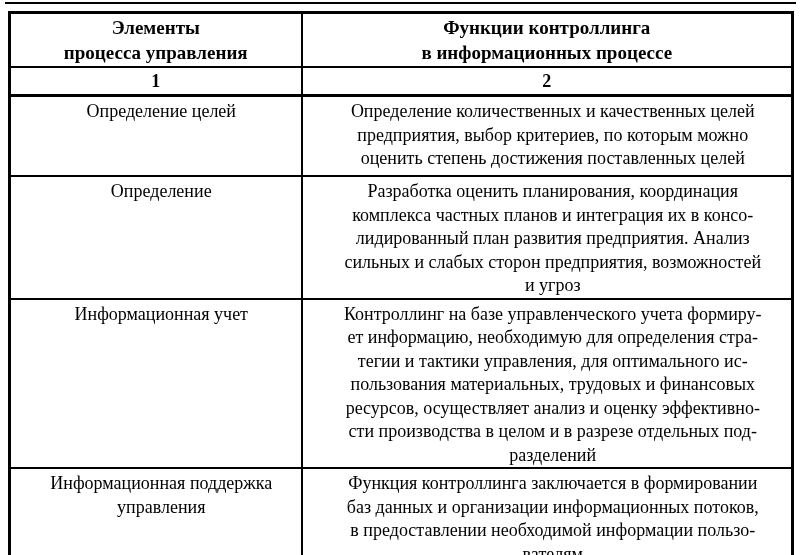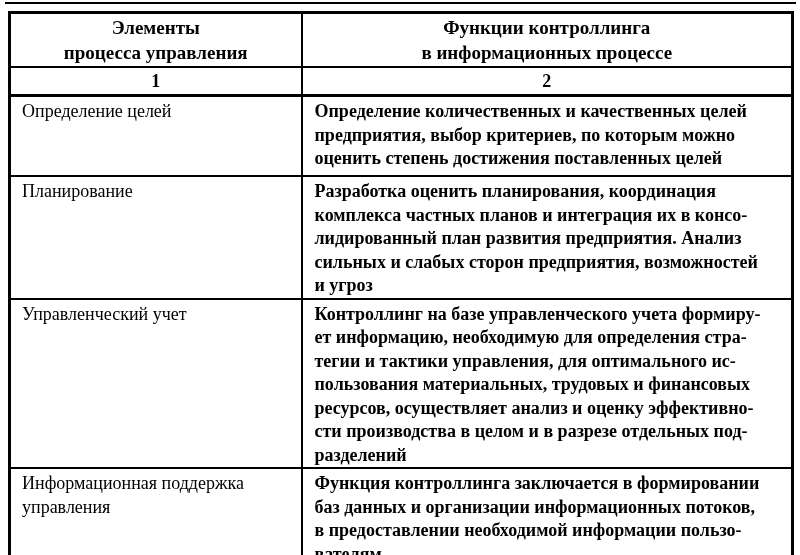--- a/index.html
+++ b/index.html
@@ -56,23 +56,23 @@
     text-align: center;
     vertical-align: middle;
     border-bottom: 3px solid #000000;
     padding: 0;
   }
   tr.body-row td {
     font-size: 18px;
     line-height: 23.5px;
     vertical-align: top;
     padding: 3px 0 0 11px;
-    text-align: left;
+    text-align: center;
   }
-  tr.body-row td.fn { padding-left: 12px; font-weight: bold; }
+  tr.body-row td.fn { padding-left: 12px; }
   tr.r0 td { height: 75px; }
   tr.r1 td { height: 117px; }
   tr.r2 td { height: 160px; }
   tr.r3 td { height: 87px; }
 </style>
 </head>
 <body>
 
 <div class="page">
   <div class="top-rule"></div>
@@ -96,30 +96,30 @@
       </tr>
 
       <tr class="body-row r0">
         <td class="el">Определение целей</td>
         <td class="fn">Определение количественных и качественных целей
 предприятия, выбор критериев, по которым можно
 оценить степень достижения поставленных целей</td>
       </tr>
 
       <tr class="body-row r1">
-        <td class="el">Планирование</td>
+        <td class="el">Определение</td>
         <td class="fn">Разработка оценить планирования, координация
 комплекса частных планов и интеграция их в консо-
 лидированный план развития предприятия. Анализ
 сильных и слабых сторон предприятия, возможностей
 и угроз</td>
       </tr>
 
       <tr class="body-row r2">
-        <td class="el">Управленческий учет</td>
+        <td class="el">Информационная учет</td>
         <td class="fn">Контроллинг на базе управленческого учета формиру-
 ет информацию, необходимую для определения стра-
 тегии и тактики управления, для оптимального ис-
 пользования материальных, трудовых и финансовых
 ресурсов, осуществляет анализ и оценку эффективно-
 сти производства в целом и в разрезе отдельных под-
 разделений</td>
       </tr>
 
       <tr class="body-row r3">

